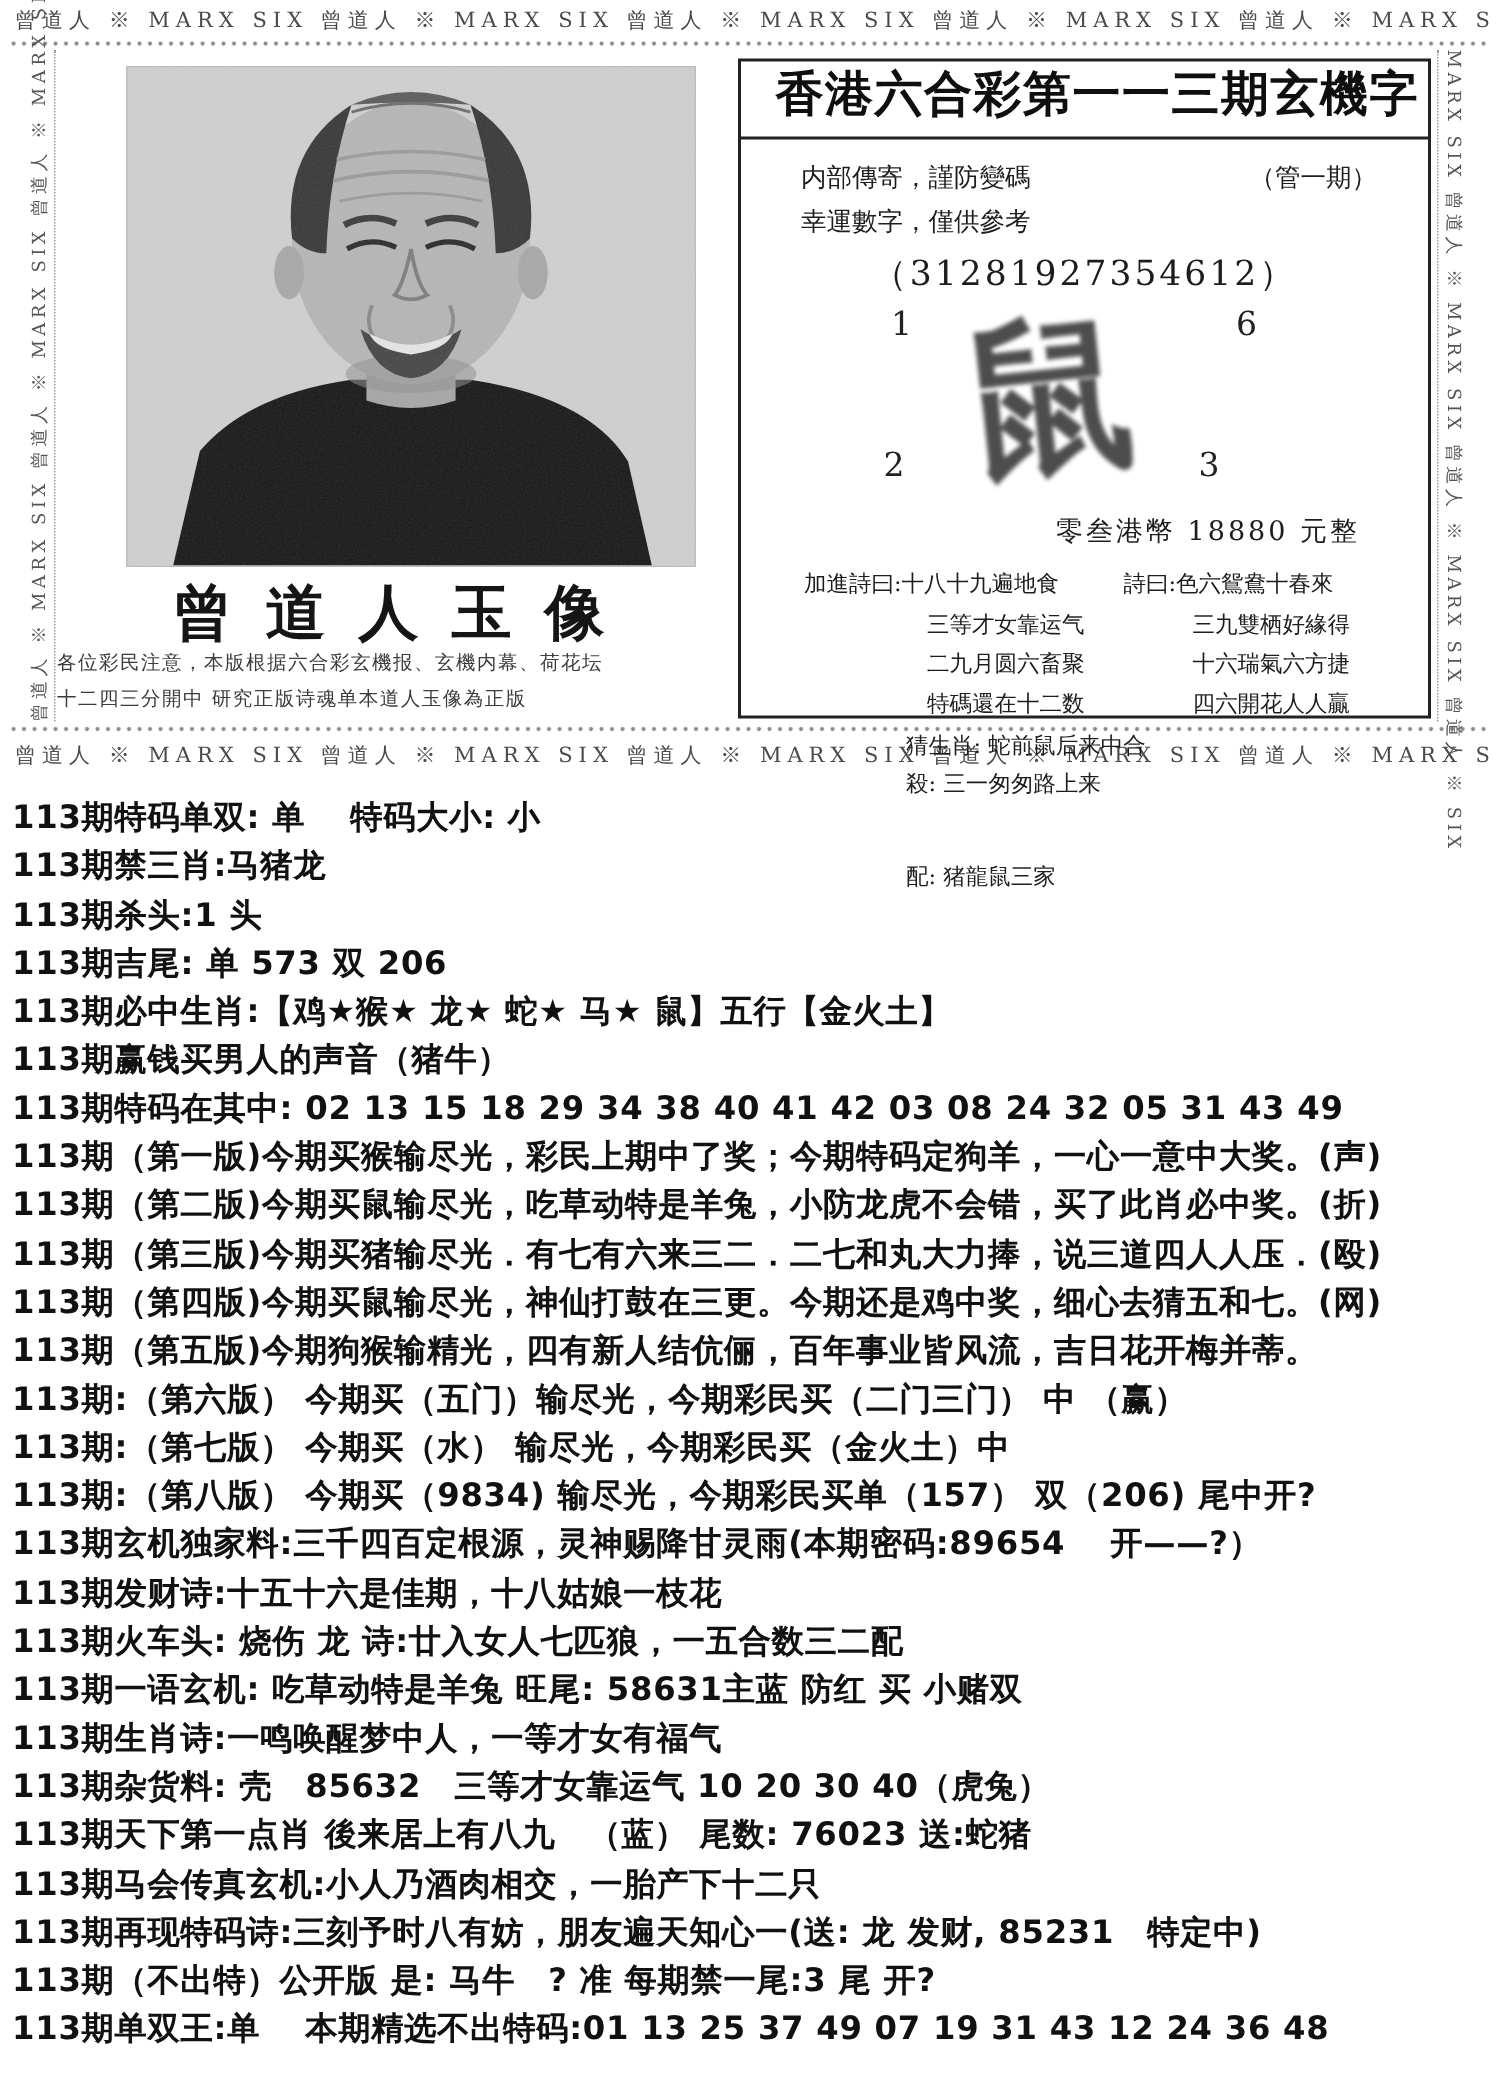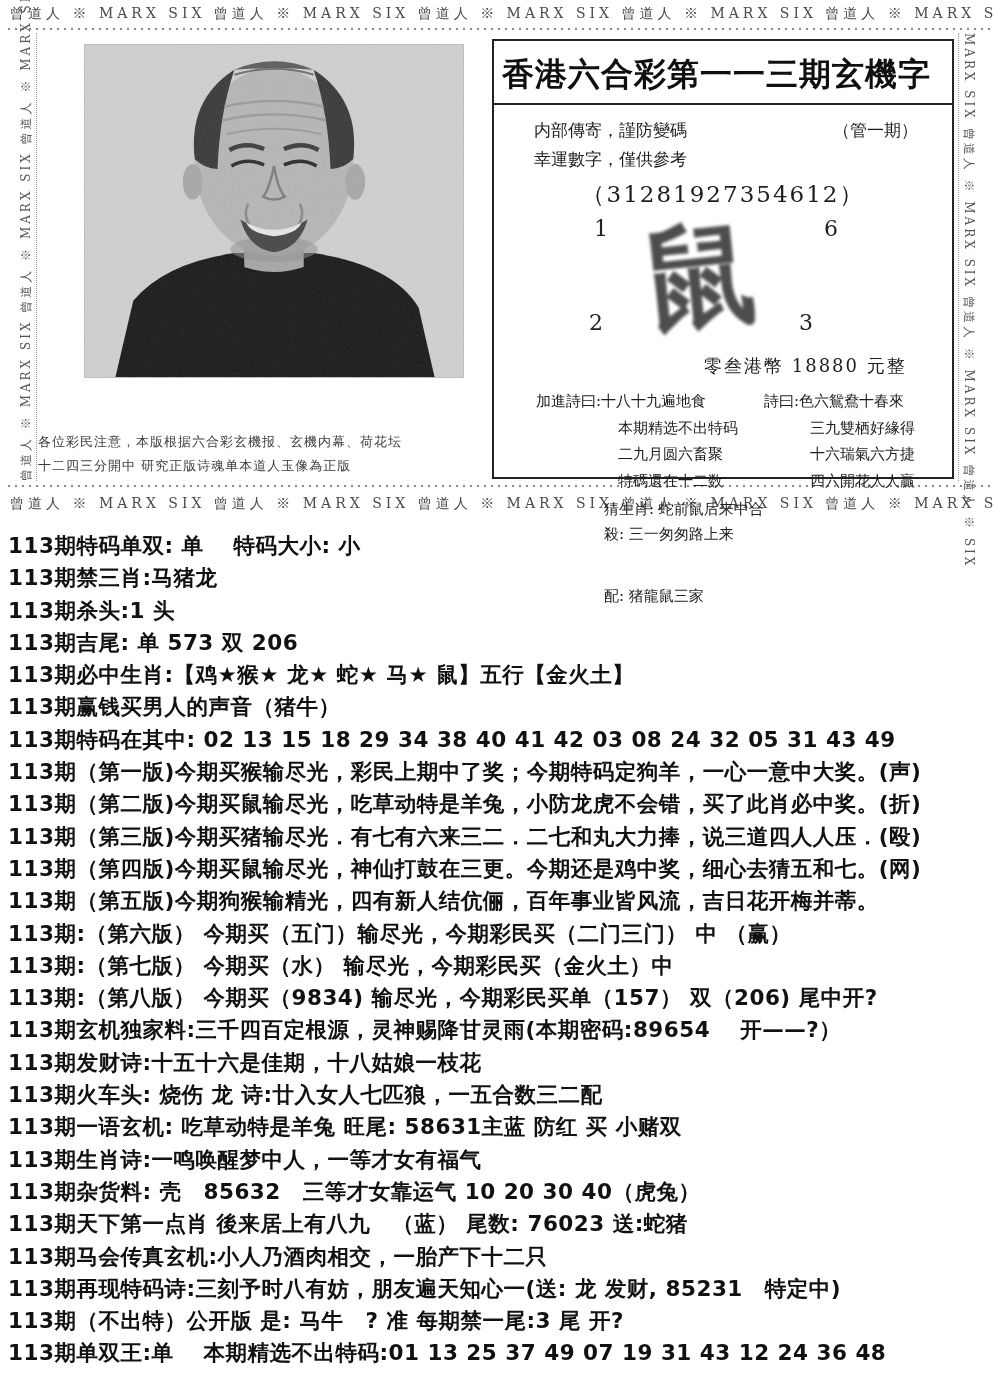--- a/index.html
+++ b/index.html
@@ -25,22 +25,22 @@
   .photo svg{display:block;}
   .caption{position:absolute;left:60px;top:348px;width:420px;text-align:center;
            font-family:"DejaVu Serif",serif;font-weight:700;font-size:40px;color:#151515;
            letter-spacing:22px;}
   .photo-note{position:absolute;left:38px;width:440px;font-size:13px;color:#3c3c3c;
               letter-spacing:1px;font-family:"DejaVu Serif",serif;}
   .note1{top:400px;} .note2{top:424px;}
   
   .mbox{position:absolute;left:492px;top:6px;width:458px;height:436px;border:2px solid #222;
         font-family:"DejaVu Serif",serif;color:#1d1d1d;}
-  .mbox-title{font-size:32px;font-weight:700;letter-spacing:1px;padding:12px 6px 6px 8px;
-              border-bottom:2px solid #222;color:#0f0f0f;}
+  .mbox-title{font-size:32px;font-weight:700;letter-spacing:1px;padding:0 6px 6px 8px;
+              border-bottom:2px solid #222;color:#0f0f0f;text-align:right;}
   .mbox-row{display:flex;justify-content:space-between;padding:14px 34px 0 40px;font-size:17px;}
   .mbox-line2{padding:6px 0 0 40px;font-size:17px;}
   .lucky{padding:8px 0 0 0;text-align:center;font-size:23px;letter-spacing:2px;}
   .glyph-area{position:relative;height:140px;}
   .big-glyph{position:absolute;left:150px;top:-8px;font-size:112px;color:#4d4d4d;
              filter:blur(1.4px);transform:rotate(-6deg);font-weight:700;}
   .corner{position:absolute;font-size:22px;color:#222;}
   .c1{left:100px;top:6px;} .c6{left:330px;top:6px;} .c2{left:95px;top:100px;} .c3{left:305px;top:100px;}
   .price{padding:4px 0 0 210px;font-size:18px;letter-spacing:2px;}
   .poems{display:flex;gap:26px;padding:10px 0 0 42px;font-size:15px;line-height:1.78;}
@@ -98,20 +98,21 @@
         <path d="M147,122 Q163,113 180,121" stroke="#2b2b2b" stroke-width="3.5" fill="none"></path>
         <path d="M200,121 Q217,113 233,122" stroke="#2b2b2b" stroke-width="3.5" fill="none"></path>
         <path d="M190,122 Q185,146 179,153 Q190,159 201,153 Q194,146 190,122" stroke="#7e7e7e" stroke-width="2.5" fill="none"></path>
         <path d="M164,160 Q158,172 167,185" stroke="#8a8a8a" stroke-width="2.5" fill="none"></path>
         <path d="M216,160 Q222,172 213,185" stroke="#8a8a8a" stroke-width="2.5" fill="none"></path>
         <path d="M156,176 Q190,198 224,176 Q215,206 190,209 Q165,206 156,176 Z" fill="#464646"></path>
         <path d="M162,179 Q190,194 218,179 Q214,190 190,193 Q166,190 162,179 Z" fill="#e6e6e6"></path>
         <rect x="0" y="0" width="380" height="335" filter="url(#grain)"></rect>
       </svg>
     </div>
+    <div class="caption">曾道人玉像</div>
     <div class="photo-note note1">各位彩民注意，本版根据六合彩玄機报、玄機内幕、荷花坛</div>
     <div class="photo-note note2">十二四三分開中 研究正版诗魂单本道人玉像為正版</div>
 
     <div class="mbox">
       <div class="mbox-title">香港六合彩第一一三期玄機字</div>
       <div class="mbox-row">
         <span>内部傳寄，謹防變碼</span>
         <span>（管一期）</span>
       </div>
       <div class="mbox-line2">幸運數字，僅供參考</div>
@@ -123,21 +124,21 @@
         <span class="big-glyph">鼠</span>
         <span class="corner c2">2</span>
         <span class="corner c3">3</span>
       </div>
 
       <div class="price">零叁港幣 18880 元整</div>
 
       <div class="poems">
         <div class="poem">
           <div><span>加進詩曰:</span><span>十八十九遍地食</span></div>
-          <div class="pl">本期精选不出特码</div>
+          <div class="pl">三等才女靠运气</div>
           <div class="pl">二九月圆六畜聚</div>
           <div class="pl">特碼還在十二数</div>
         </div>
         <div class="poem poem2">
           <div><span>詩曰:</span><span>色六鴛鴦十春來</span></div>
           <div class="pl">三九雙栖好緣得</div>
           <div class="pl">十六瑞氣六方捷</div>
           <div class="pl">四六開花人人贏</div>
         </div>
       </div>

